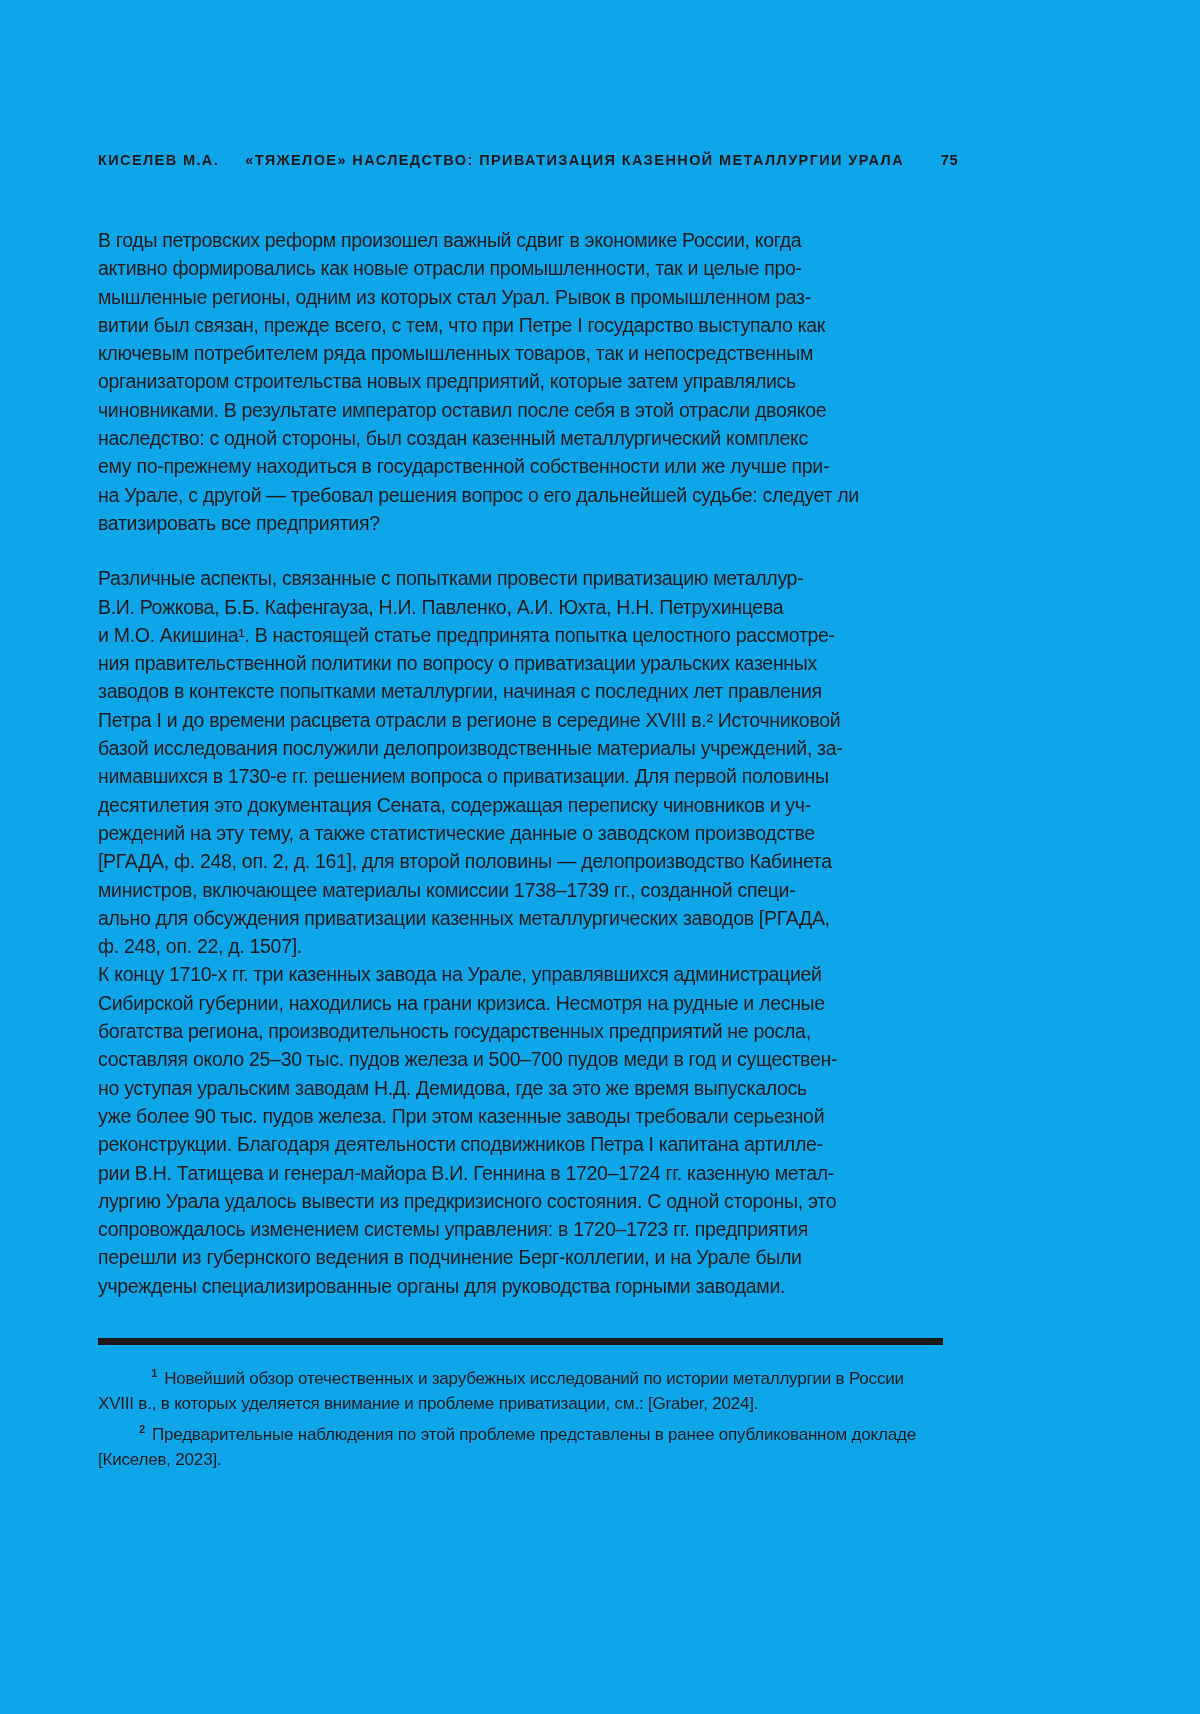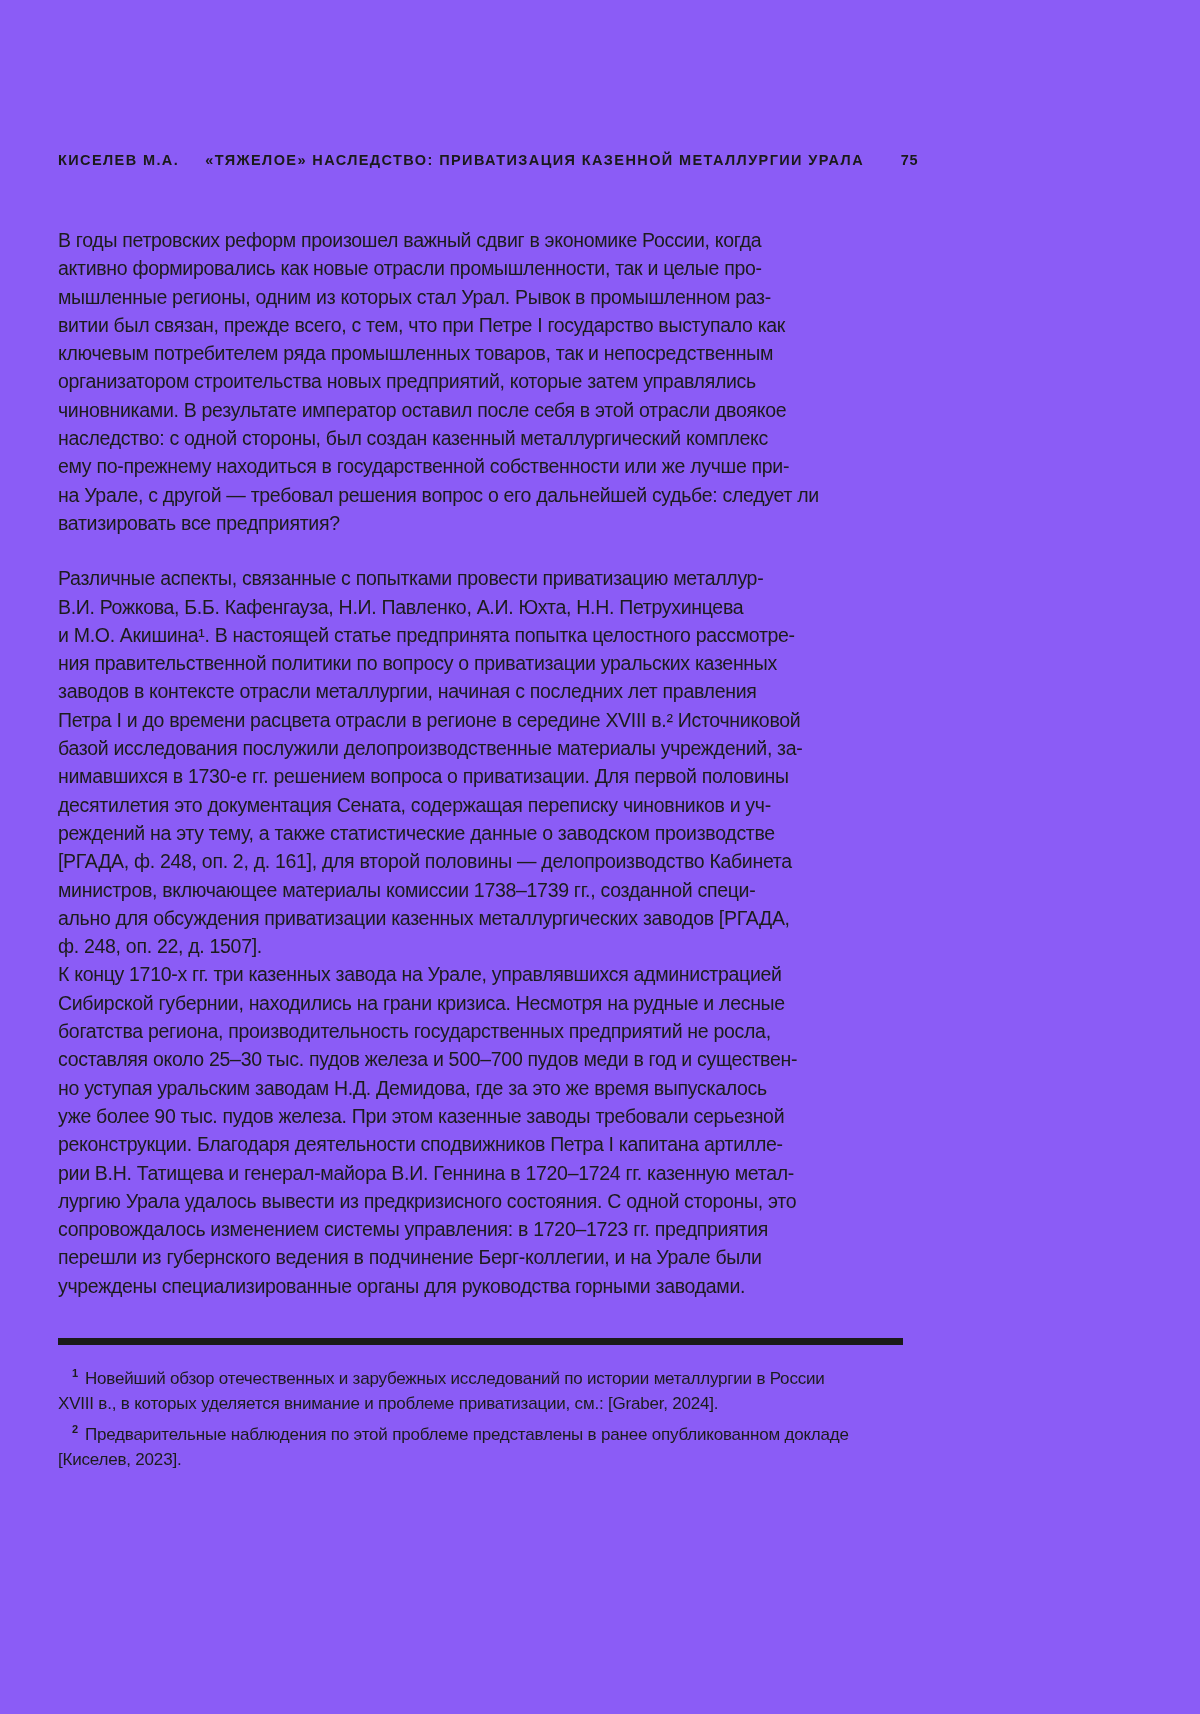--- a/index.html
+++ b/index.html
@@ -4,25 +4,25 @@
 <style>
   html, body {
     margin: 0;
     padding: 0;
     background: #ffffff;
   }
   .page {
     position: relative;
     width: 1200px;
     height: 1714px;
-    background: #8b5cf6;
+    background: #0ea5e9;
     font-family: "Liberation Sans", sans-serif;
     color: #1b1b1b;
     box-sizing: border-box;
-    padding: 152px 225px 0 58px;
+    padding: 152px 225px 0 98px;
     overflow: hidden;
   }
   
   .running-head {
     display: flex;
     align-items: baseline;
     justify-content: space-between;
     width: 860px;
     font-size: 14.5px;
     font-weight: bold;
@@ -76,20 +76,21 @@
   }
   .fn-line {
     font-size: 17px;
     line-height: 25.5px;
     letter-spacing: -0.2px;
     white-space: nowrap;
     color: #1c1c1c;
   }
   .fn-first {
     text-indent: 14px;
+    text-align: center;
   }
   .fn-marker {
     font-size: 11px;
     font-weight: bold;
     vertical-align: super;
     margin-right: 7px;
   }
 </style>
 </head>
 <body>
@@ -116,21 +117,21 @@
         <div class="line">наследство: с одной стороны, был создан казенный металлургический комплекс</div>
         <div class="line">ему по-прежнему находиться в государственной собственности или же лучше при-</div>
         <div class="line">на Урале, с другой — требовал решения вопрос о его дальнейшей судьбе: следует ли</div>
         <div class="line">ватизировать все предприятия?</div>
       </div>
     <div class="para para-2">
         <div class="line">Различные аспекты, связанные с попытками провести приватизацию металлур-</div>
         <div class="line">В.И. Рожкова, Б.Б. Кафенгауза, Н.И. Павленко, А.И. Юхта, Н.Н. Петрухинцева</div>
         <div class="line">и М.О. Акишина¹. В настоящей статье предпринята попытка целостного рассмотре-</div>
         <div class="line">ния правительственной политики по вопросу о приватизации уральских казенных</div>
-        <div class="line">заводов в контексте отрасли металлургии, начиная с последних лет правления</div>
+        <div class="line">заводов в контексте попытками металлургии, начиная с последних лет правления</div>
         <div class="line">Петра I и до времени расцвета отрасли в регионе в середине XVIII в.² Источниковой</div>
         <div class="line">базой исследования послужили делопроизводственные материалы учреждений, за-</div>
         <div class="line">нимавшихся в 1730-е гг. решением вопроса о приватизации. Для первой половины</div>
         <div class="line">десятилетия это документация Сената, содержащая переписку чиновников и уч-</div>
         <div class="line">реждений на эту тему, а также статистические данные о заводском производстве</div>
         <div class="line">[РГАДА, ф. 248, оп. 2, д. 161], для второй половины — делопроизводство Кабинета</div>
         <div class="line">министров, включающее материалы комиссии 1738–1739 гг., созданной специ-</div>
         <div class="line">ально для обсуждения приватизации казенных металлургических заводов [РГАДА,</div>
         <div class="line">ф. 248, оп. 22, д. 1507].</div>
       </div>

